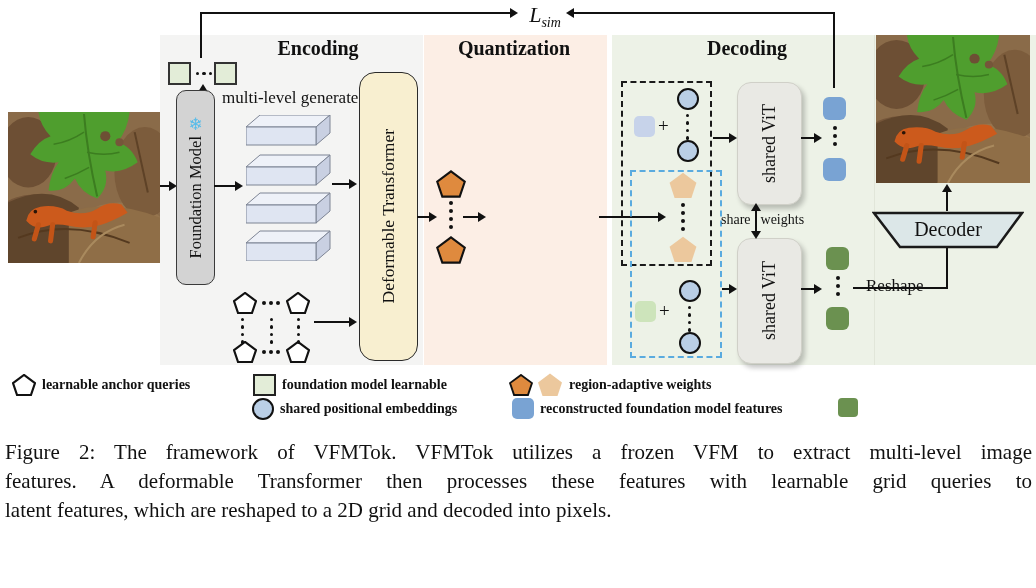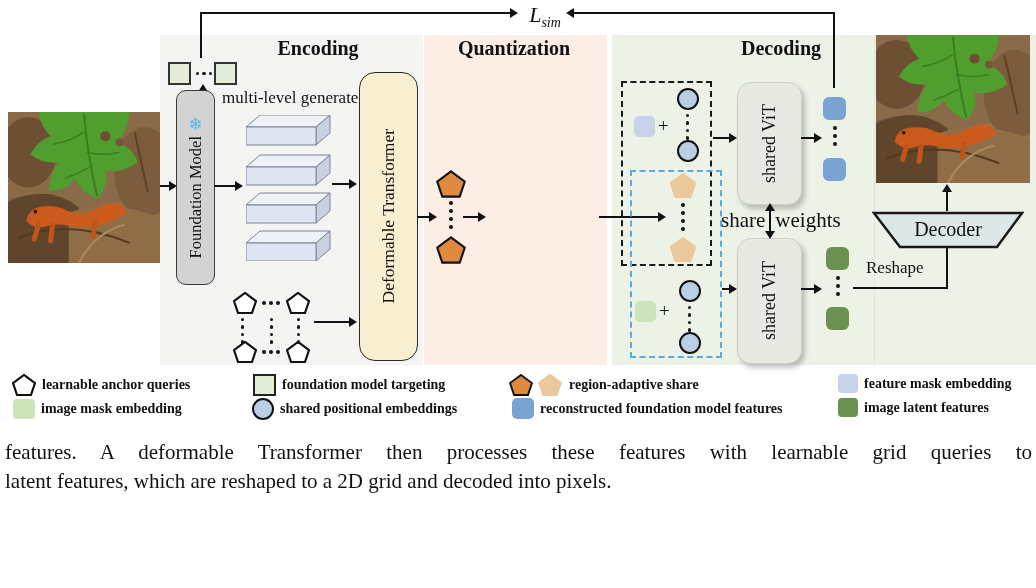--- a/index.html
+++ b/index.html
@@ -30,21 +30,21 @@
 
 <div id="page">
 
   <div class="panel" style="left:160px;width:263px;background:#f4f4f3;"></div>
   <div class="panel" style="left:424px;width:183px;background:#fceee5;"></div>
   <div class="panel" style="left:612px;width:424px;background:#edf2e7;"></div>
   <div class="abs" style="left:874px;top:35px;width:1px;height:330px;background:#e1e6d9;"></div>
 
   <div class="sec-title" style="left:238px;width:160px;">Encoding</div>
   <div class="sec-title" style="left:434px;width:160px;">Quantization</div>
-  <div class="sec-title" style="left:701px;width:160px;font-family:Liberation Serif, serif;">Decoding</div>
+  <div class="sec-title" style="left:667px;width:160px;font-family:Liberation Serif, serif;">Decoding</div>
 
   <div class="abs" style="left:522px;top:2px;width:46px;font-size:22px;font-style:italic;text-align:center;">
     <span>L</span><sub style="font-size:14px;">sim</sub>
   </div>
   <div class="vl" style="left:200px;top:12px;height:46px;"></div>
   <div class="hl" style="left:200px;top:12px;width:310px;"></div>
   <div class="arr-r" style="left:510px;top:8px;"></div>
   <div class="hl" style="left:574px;top:12px;width:261px;"></div>
   <div class="arr-l" style="left:566px;top:8px;"></div>
   <div class="vl" style="left:833px;top:12px;height:76px;"></div>
@@ -226,21 +226,21 @@
   <div class="hl" style="left:722px;top:288px;width:8px;"></div>
   <div class="arr-r" style="left:729px;top:284px;"></div>
 
   <div class="abs boxlabel" style="left:737px;top:82px;width:63px;height:121px;background:#e9e9e4;border:1px solid #d0d0c8;border-radius:14px;box-shadow:3px 4px 5px rgba(0,0,0,0.22);">
     <span class="vtext" style="font-size:18px;">shared ViT</span>
   </div>
   <div class="abs boxlabel" style="left:737px;top:238px;width:63px;height:124px;background:#e9e9e4;border:1px solid #d0d0c8;border-radius:14px;box-shadow:3px 4px 5px rgba(0,0,0,0.22);">
     <span class="vtext" style="font-size:18px;">shared ViT</span>
   </div>
 
-  <div class="abs" style="left:721px;top:210px;height:20px;display:flex;align-items:center;font-size:21px;white-space:nowrap;">
+  <div class="abs" style="left:721px;top:210px;height:20px;display:flex;align-items:center;font-size:14px;white-space:nowrap;">
     <span>share</span>
     <span style="position:relative;width:10px;height:30px;display:inline-block;">
       <span class="vl" style="left:4px;top:4px;height:22px;"></span>
       <span class="arr-u" style="position:absolute;left:0;top:-2px;"></span>
       <span class="arr-u" style="position:absolute;left:0;top:26px;transform:rotate(180deg);"></span>
     </span>
     <span>weights</span>
   </div>
 
   <div class="hl" style="left:801px;top:137px;width:14px;"></div>
@@ -256,21 +256,21 @@
   <div class="hl" style="left:801px;top:288px;width:14px;"></div>
   <div class="arr-r" style="left:814px;top:284px;"></div>
   <div class="sq" style="left:826px;top:247px;width:23px;height:23px;background:#6b9150;border-radius:6px;"></div>
   <div class="dotcol" style="left:836px;top:276px;">
       <div class="dot"></div>
       <div class="dot"></div>
       <div class="dot"></div>
     </div>
   <div class="sq" style="left:826px;top:307px;width:23px;height:23px;background:#6b9150;border-radius:6px;"></div>
 
-  <div class="abs" style="left:866px;top:258px;font-size:17px;">Reshape</div>
+  <div class="abs" style="left:866px;top:276px;font-size:17px;">Reshape</div>
   <div class="hl" style="left:853px;top:287px;width:95px;"></div>
   <div class="vl" style="left:946px;top:248px;height:41px;"></div>
 
   <div class="abs" style="left:872px;top:211px;width:152px;height:28px;font-family:Liberation Serif, serif;">
     <svg width="152" height="38" viewBox="0 0 152 38">
       <polygon points="2,2 150,2 125,36 28,36" fill="#dce7e8" stroke="#1a1a1a" stroke-width="2.5"></polygon>
     </svg>
     <div class="abs boxlabel" style="left:0;top:0;width:152px;height:36px;font-size:20px;">Decoder</div>
   </div>
   <div class="vl" style="left:946px;top:189px;height:22px;"></div>
@@ -298,52 +298,44 @@
       <circle cx="110" cy="30" r="4" fill="#75563a"></circle>
     </svg>
   </div>
 
   <div class="legend-item" style="left:12px;top:374px;">
     <svg width="24" height="22" viewBox="0 0 100 92">
         <polygon points="50,4 96,38 79,88 21,88 4,38" fill="#ffffff" stroke="#111" stroke-width="9"></polygon>
       </svg>
     <span>learnable anchor queries</span>
   </div>
-  <div class="legend-item" style="left:13px;top:399px;">
-    <span style="width:22px;height:20px;background:#cde4bb;border-radius:4px;display:inline-block;"></span>
-    <span>image mask embedding</span>
-  </div>
   <div class="legend-item" style="left:253px;top:374px;">
     <span style="width:19px;height:18px;background:#e3edd8;border:2.5px solid #222;display:inline-block;"></span>
-    <span>foundation model targeting</span>
+    <span>foundation model learnable</span>
   </div>
   <div class="legend-item" style="left:252px;top:398px;">
     <span style="width:22px;height:22px;background:#bacfe6;border:2px solid #111;border-radius:50%;display:inline-block;box-sizing:border-box;"></span>
     <span>shared positional embeddings</span>
   </div>
   <div class="legend-item" style="left:509px;top:373px;">
     <svg width="24" height="22" viewBox="0 0 100 92">
         <polygon points="50,4 96,38 79,88 21,88 4,38" fill="#df8a3e" stroke="#111" stroke-width="8"></polygon>
       </svg>
     <svg width="26" height="23" viewBox="0 0 100 92" style="margin-left:-2px;">
         <polygon points="50,2 98,38 80,92 20,92 2,38" fill="#ecc89d"></polygon>
       </svg>
-    <span>region-adaptive share</span>
+    <span>region-adaptive weights</span>
   </div>
   <div class="legend-item" style="left:512px;top:398px;">
     <span style="width:22px;height:21px;background:#79a3d3;border-radius:5px;display:inline-block;"></span>
     <span>reconstructed foundation model features</span>
   </div>
-  <div class="legend-item" style="left:838px;top:374px;">
-    <span style="width:20px;height:19px;background:#c7d3ea;border-radius:4px;display:inline-block;"></span>
-    <span>feature mask embedding</span>
-  </div>
   <div class="legend-item" style="left:838px;top:398px;">
     <span style="width:20px;height:19px;background:#6b9150;border-radius:4px;display:inline-block;"></span>
-    <span>image latent features</span>
   </div>
 
   <div class="abs" style="left:5px;top:438px;width:1027px;">
+    <div class="cap-line just">Figure 2: The framework of VFMTok. VFMTok utilizes a frozen VFM to extract multi-level image</div>
     <div class="cap-line just">features.  A deformable Transformer then processes these features with learnable grid queries to</div>
     <div class="cap-line">latent features, which are reshaped to a 2D grid and decoded into pixels.</div>
   </div>
 
 </div>
 
 </body></html>

